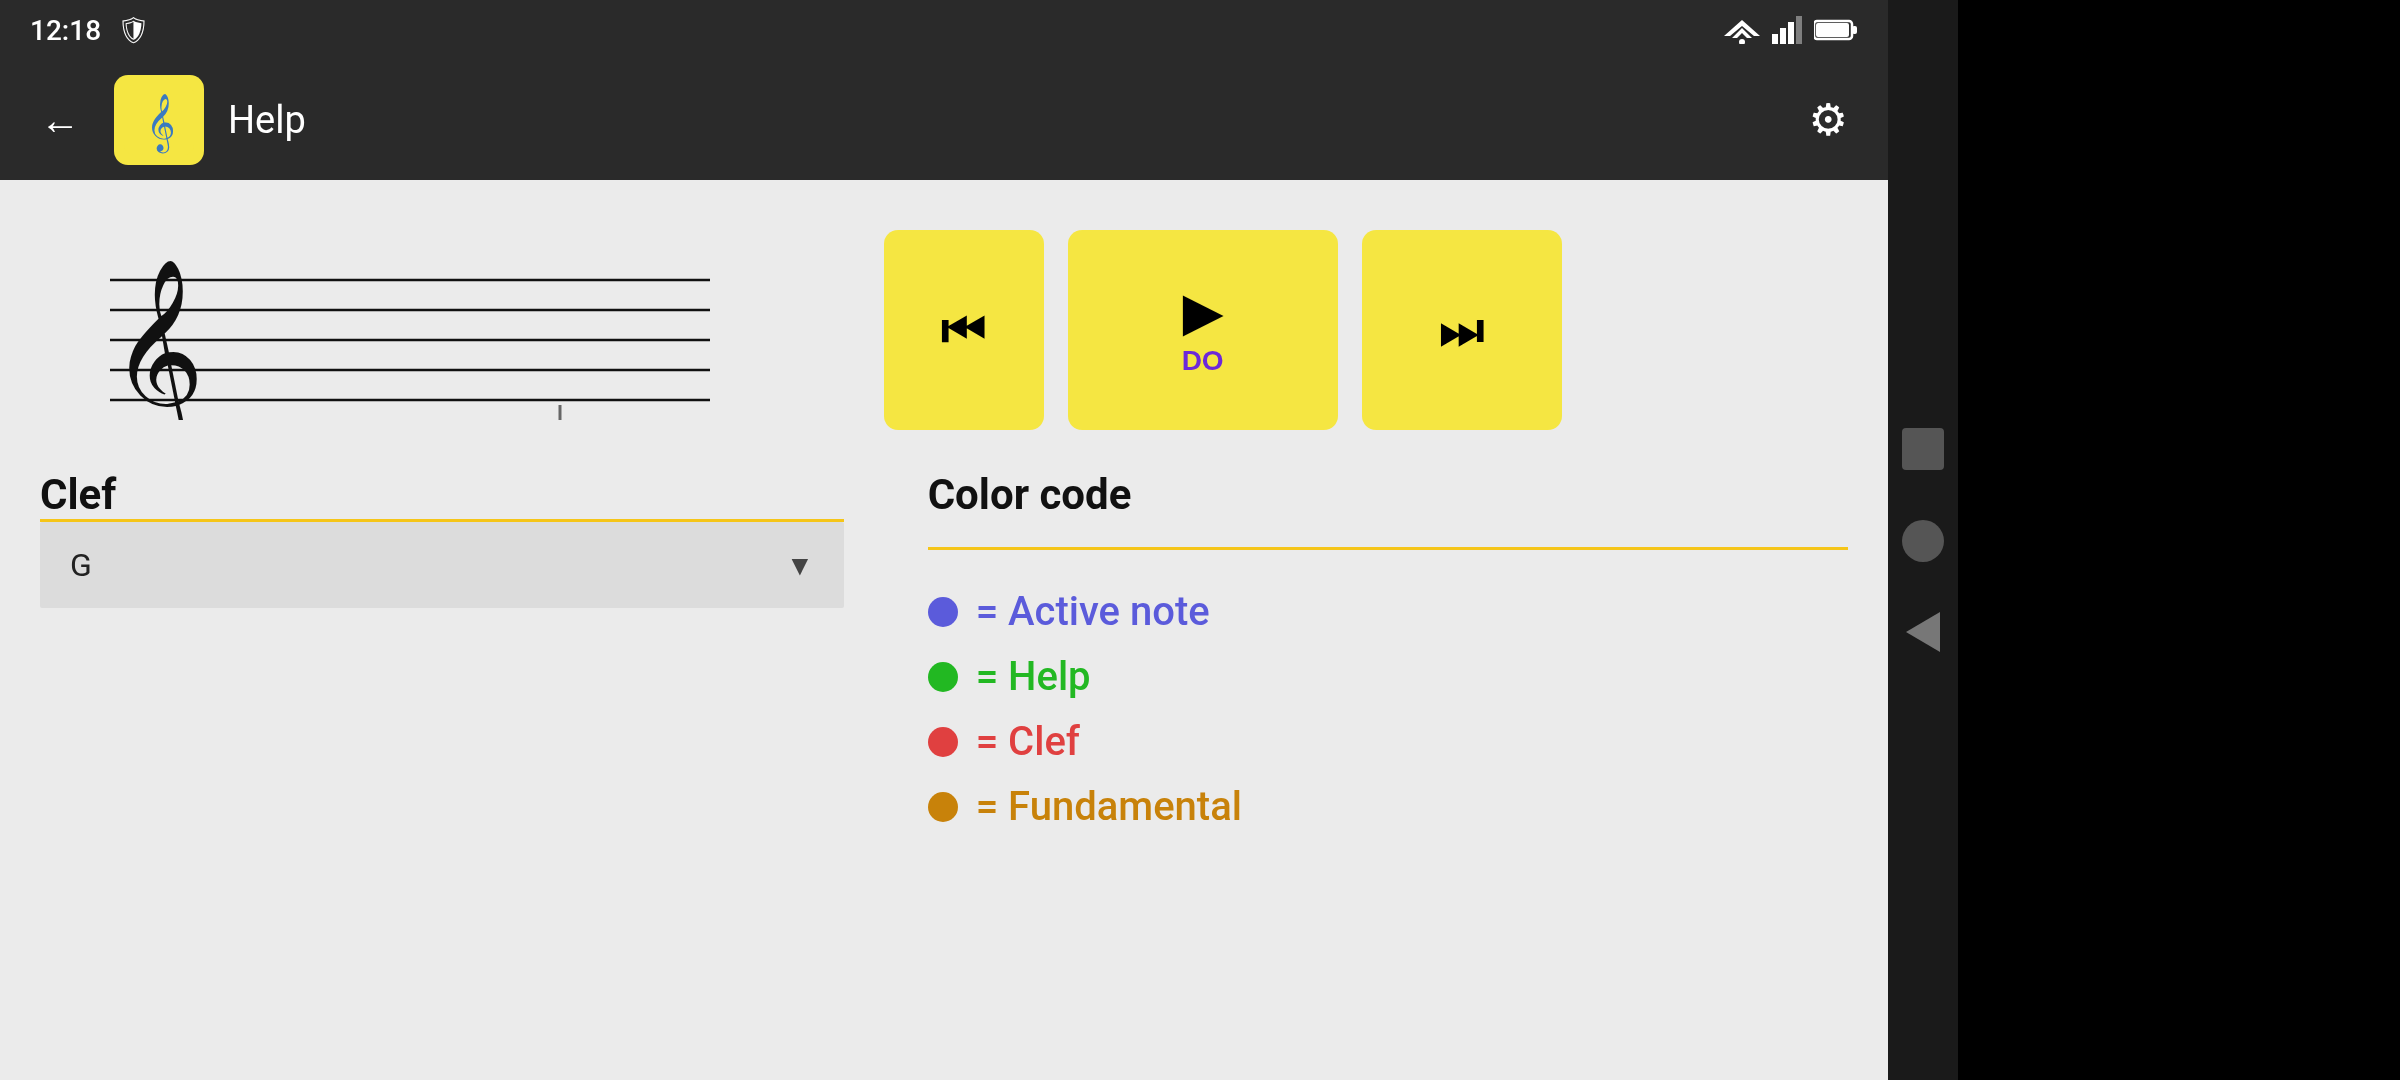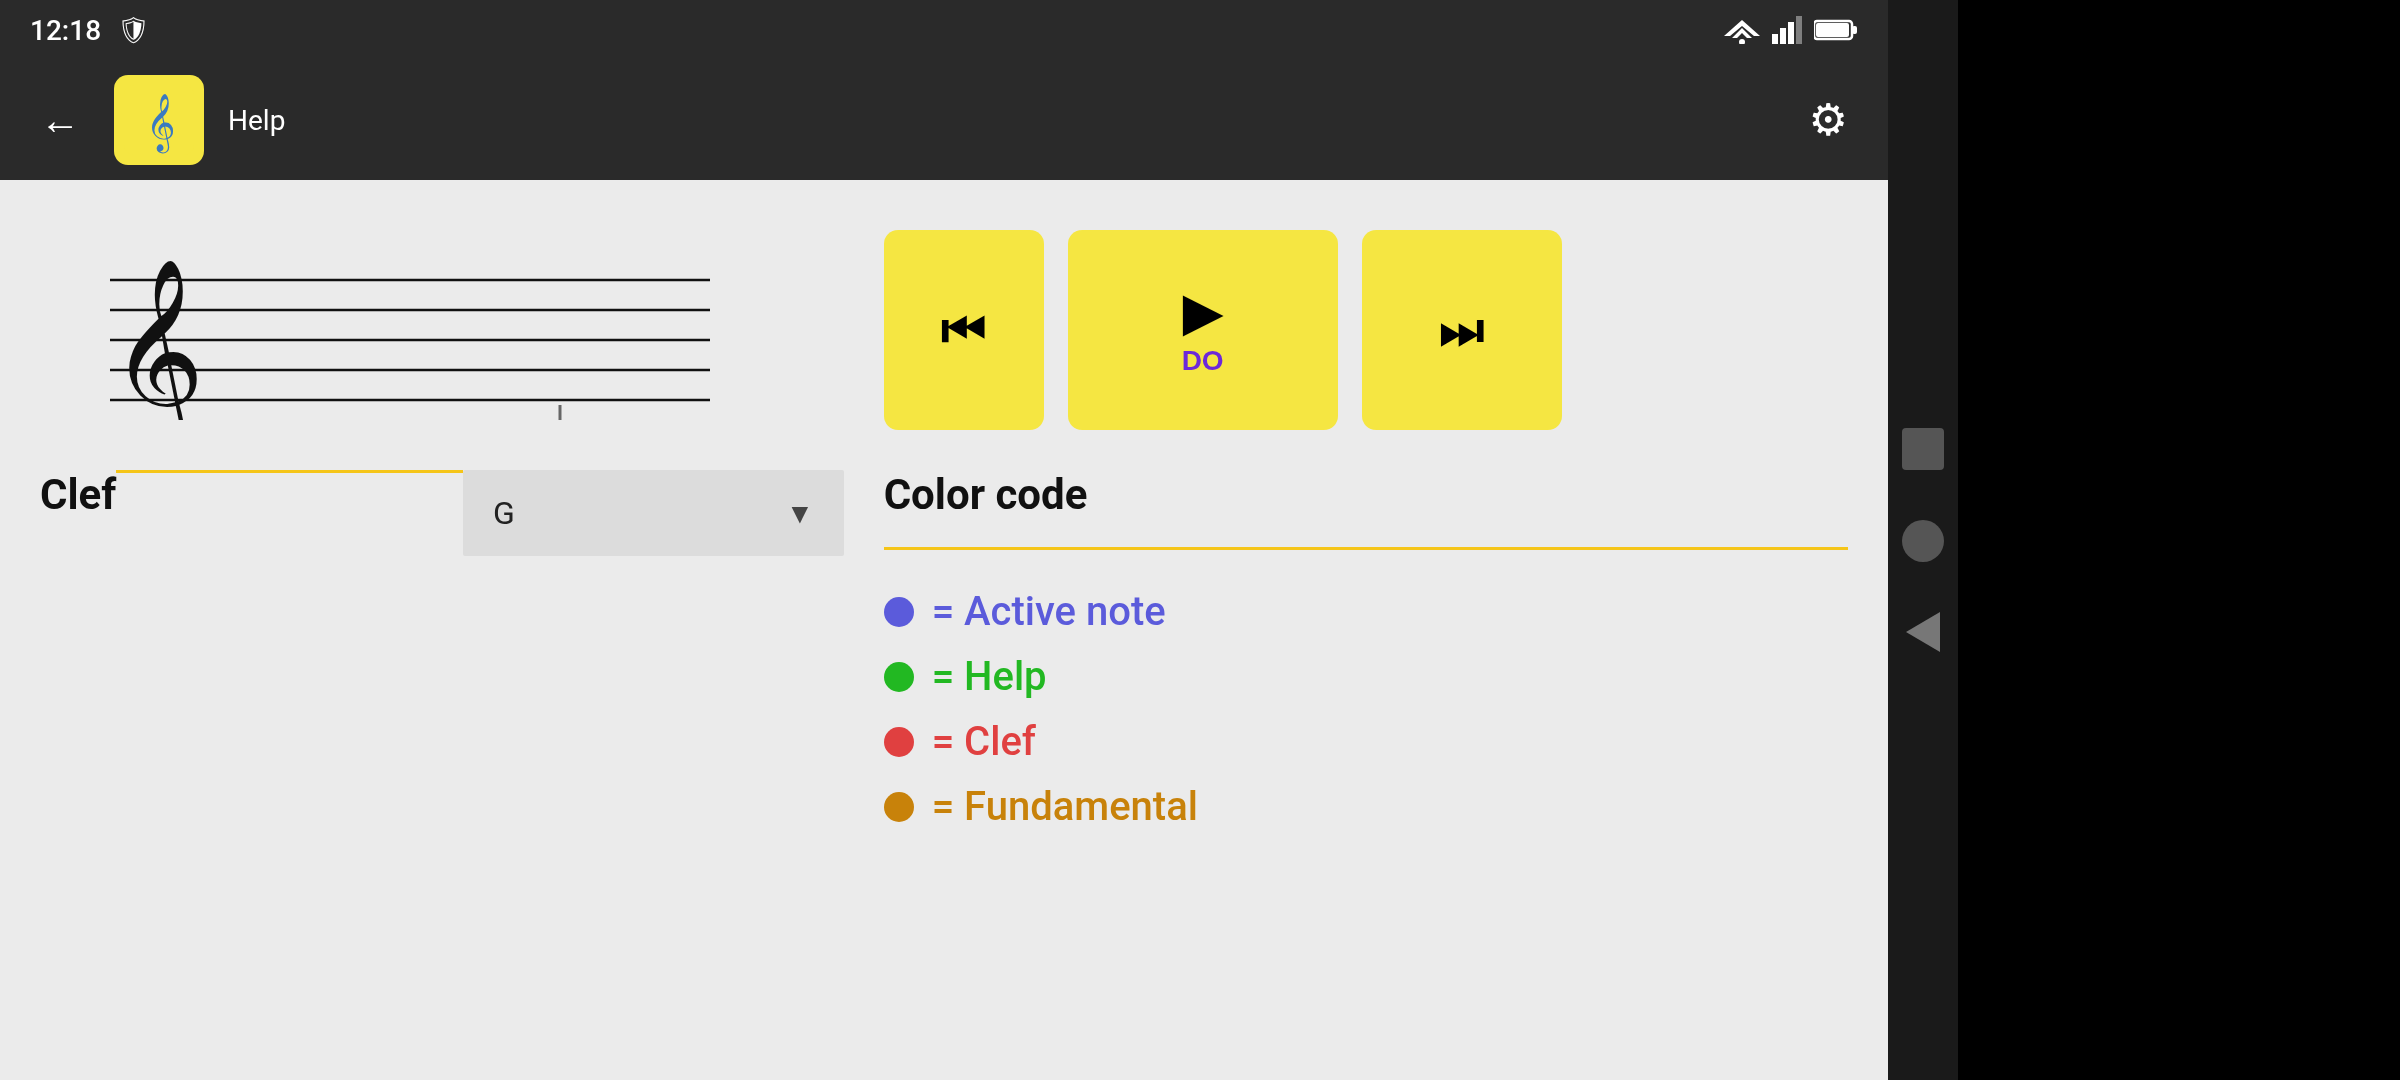--- a/index.html
+++ b/index.html
@@ -82,21 +82,21 @@
       overflow: hidden;
     }
 
     .app-icon svg {
       width: 70px;
       height: 70px;
     }
 
     .app-title {
       color: white;
-      font-size: 28px;
+      font-size: 38px;
       font-weight: 400;
       flex: 1;
     }
 
     .gear-icon {
       color: white;
       font-size: 44px;
       cursor: pointer;
       margin-right: 10px;
     }
@@ -129,21 +129,21 @@
     }
 
     .staff-svg {
       width: 680px;
       height: 200px;
     }
 
     
     .clef-section {
       display: flex;
-      flex-direction: row;
+      flex-direction: column;
     }
 
     .section-title {
       font-size: 42px;
       font-weight: 700;
       color: #111;
     }
 
     .clef-divider {
       height: 3px;
@@ -224,20 +224,21 @@
       width: 200px;
       height: 200px;
       font-size: 50px;
     }
 
     
     .color-section {
       display: flex;
       flex-direction: column;
       gap: 28px;
+      margin-left: 44px;
     }
 
     .color-divider {
       height: 3px;
       background: #f5c518;
       width: 100%;
     }
 
     .color-items {
       display: flex;

